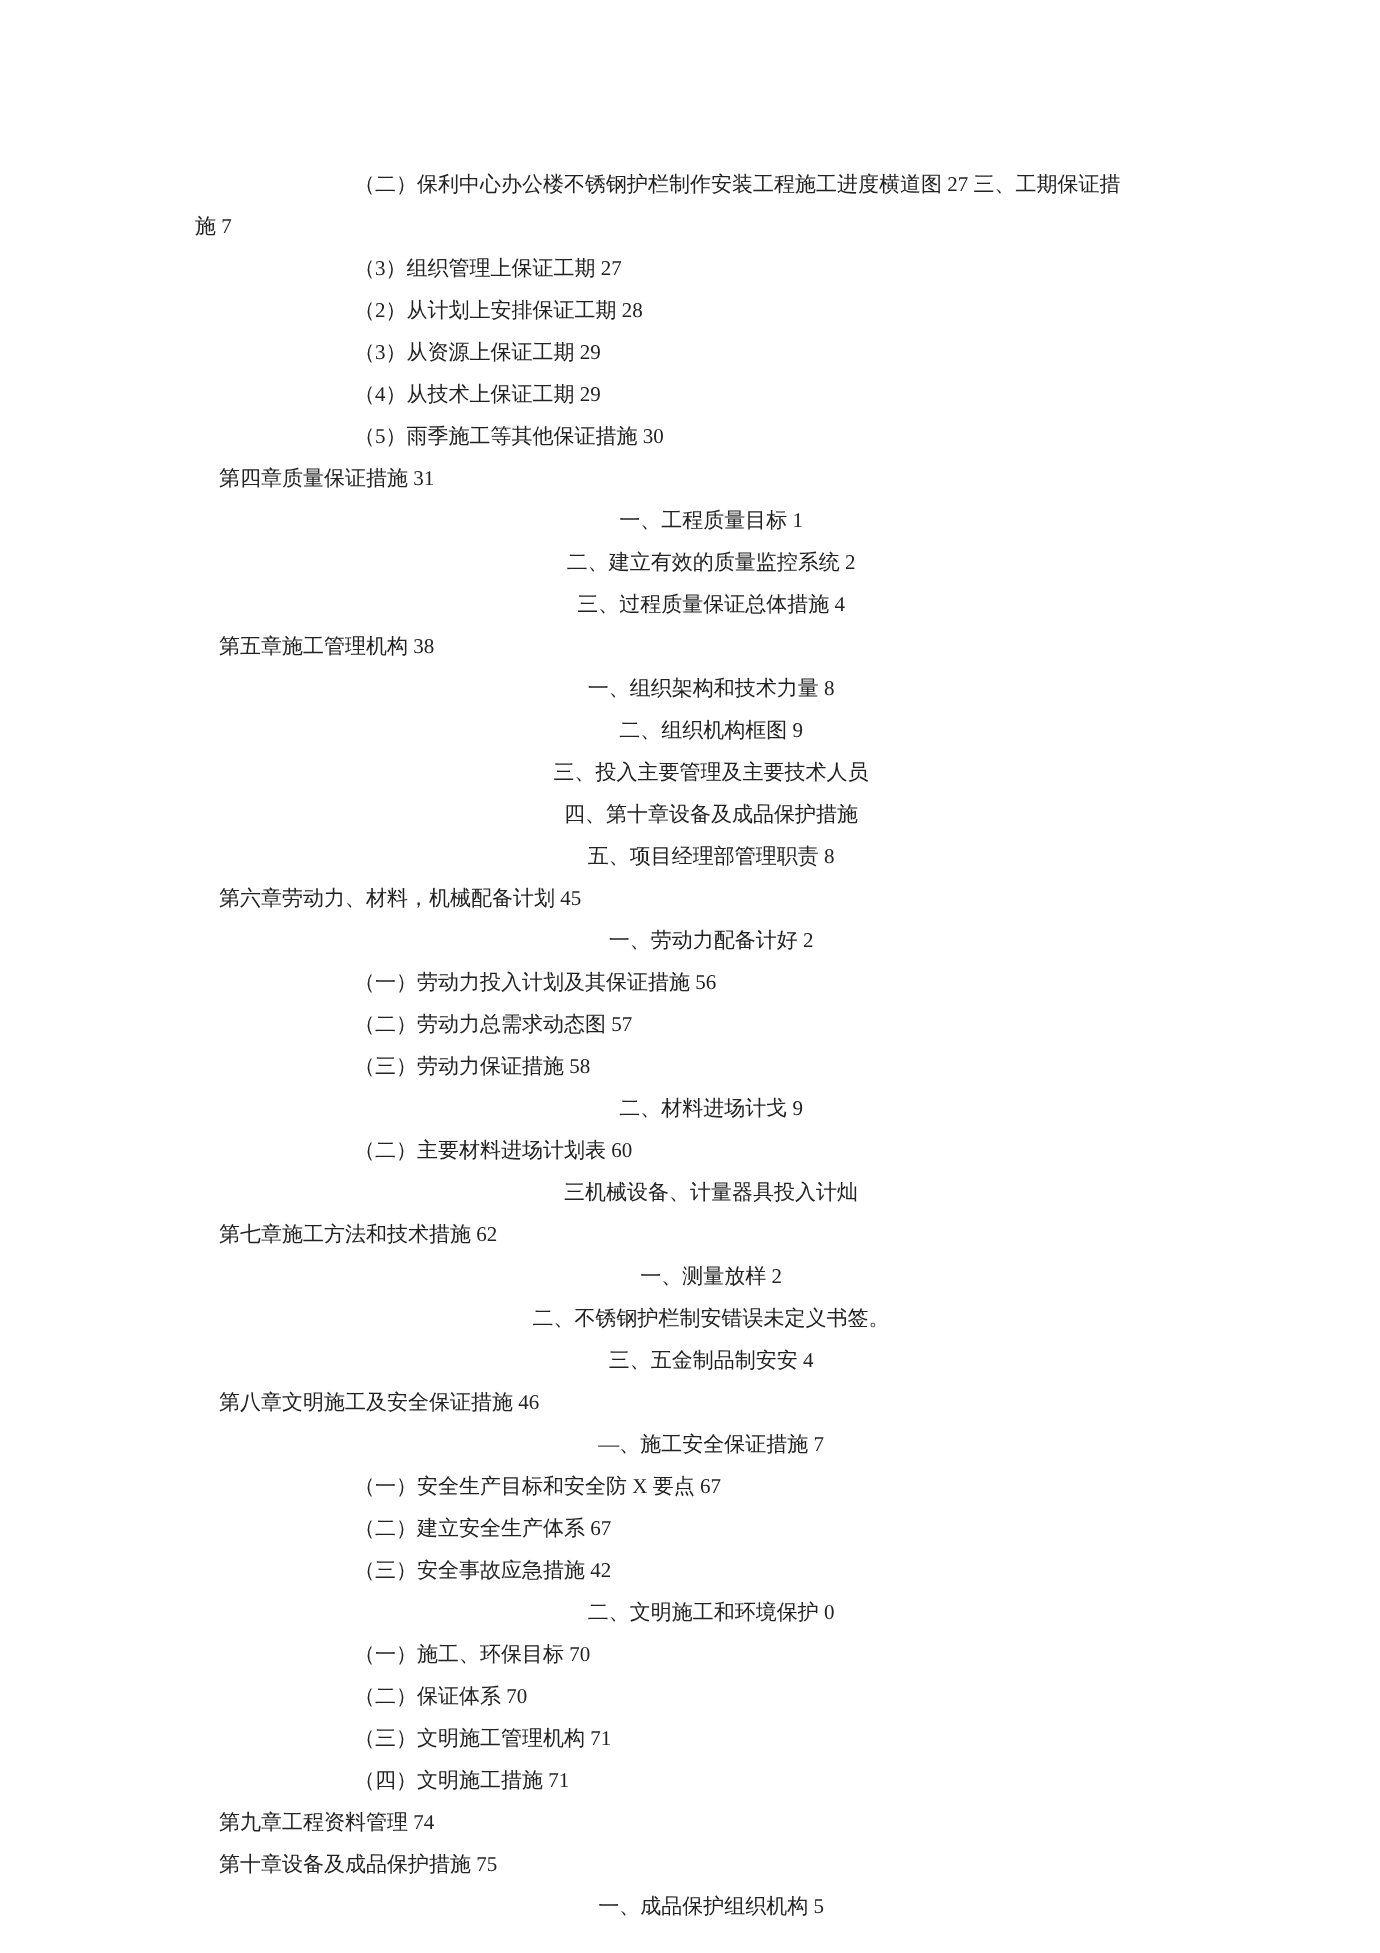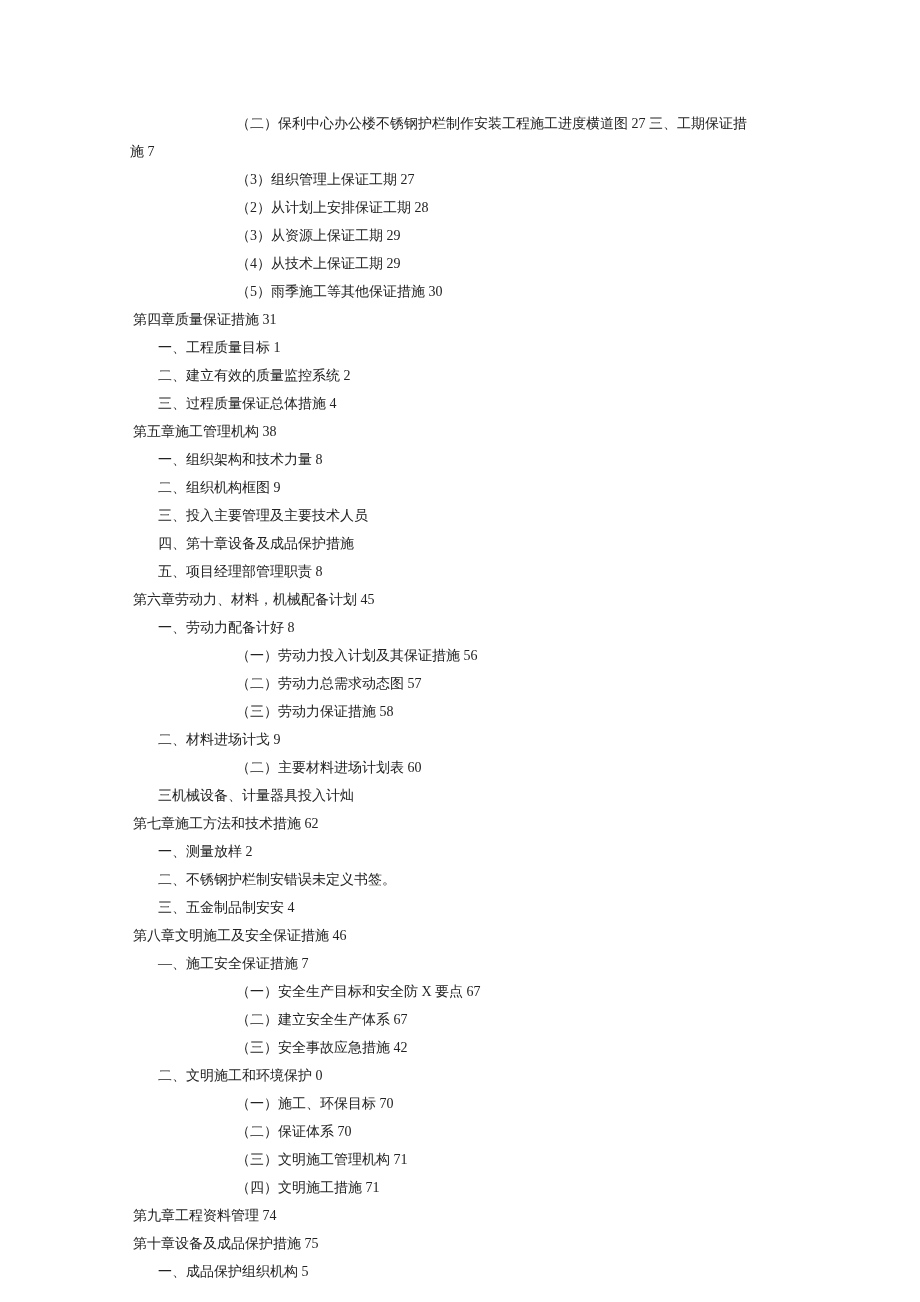--- a/index.html
+++ b/index.html
@@ -8,22 +8,22 @@
     background: #ffffff;
     font-family: "SimSun", "宋体", serif;
     font-size: 14px;
     color: #222;
     width: 920px;
   }
   .page {
     padding: 110px 130px 80px 130px;
     line-height: 2.0;
   }
-  .l0 { margin-left: 3px; font-family: Liberation Serif, serif; }
-  .l1 { margin-left: 28px; }
+  .l0 { margin-left: 16px; font-family: Liberation Serif, serif; }
+  .l1 { margin-left: 28px; text-align: center; }
   .l2 { margin-left: 106px; }
   .cont { margin-left: 0; }
   .line { white-space: nowrap; }
 </style>
 </head>
 <body>
 
 <div class="page">
   <div id="toc">
       <div class="line l2"><span>（二）保利中心办公楼不锈钢护栏制作安装工程施工进度横道图 27 三、工期保证措</span></div>
@@ -37,21 +37,21 @@
       <div class="line l1"><span>一、工程质量目标 1</span></div>
       <div class="line l1"><span>二、建立有效的质量监控系统 2</span></div>
       <div class="line l1"><span>三、过程质量保证总体措施 4</span></div>
       <div class="line l0"><span>第五章施工管理机构 38</span></div>
       <div class="line l1"><span>一、组织架构和技术力量 8</span></div>
       <div class="line l1"><span>二、组织机构框图 9</span></div>
       <div class="line l1"><span>三、投入主要管理及主要技术人员</span></div>
       <div class="line l1"><span>四、第十章设备及成品保护措施</span></div>
       <div class="line l1"><span>五、项目经理部管理职责 8</span></div>
       <div class="line l0"><span>第六章劳动力、材料，机械配备计划 45</span></div>
-      <div class="line l1"><span>一、劳动力配备计好 8</span></div>
+      <div class="line l1"><span>一、劳动力配备计好 2</span></div>
       <div class="line l2"><span>（一）劳动力投入计划及其保证措施 56</span></div>
       <div class="line l2"><span>（二）劳动力总需求动态图 57</span></div>
       <div class="line l2"><span>（三）劳动力保证措施 58</span></div>
       <div class="line l1"><span>二、材料进场计戈 9</span></div>
       <div class="line l2"><span>（二）主要材料进场计划表 60</span></div>
       <div class="line l1"><span>三机械设备、计量器具投入计灿</span></div>
       <div class="line l0"><span>第七章施工方法和技术措施 62</span></div>
       <div class="line l1"><span>一、测量放样 2</span></div>
       <div class="line l1"><span>二、不锈钢护栏制安错误未定义书签。</span></div>
       <div class="line l1"><span>三、五金制品制安安 4</span></div>

